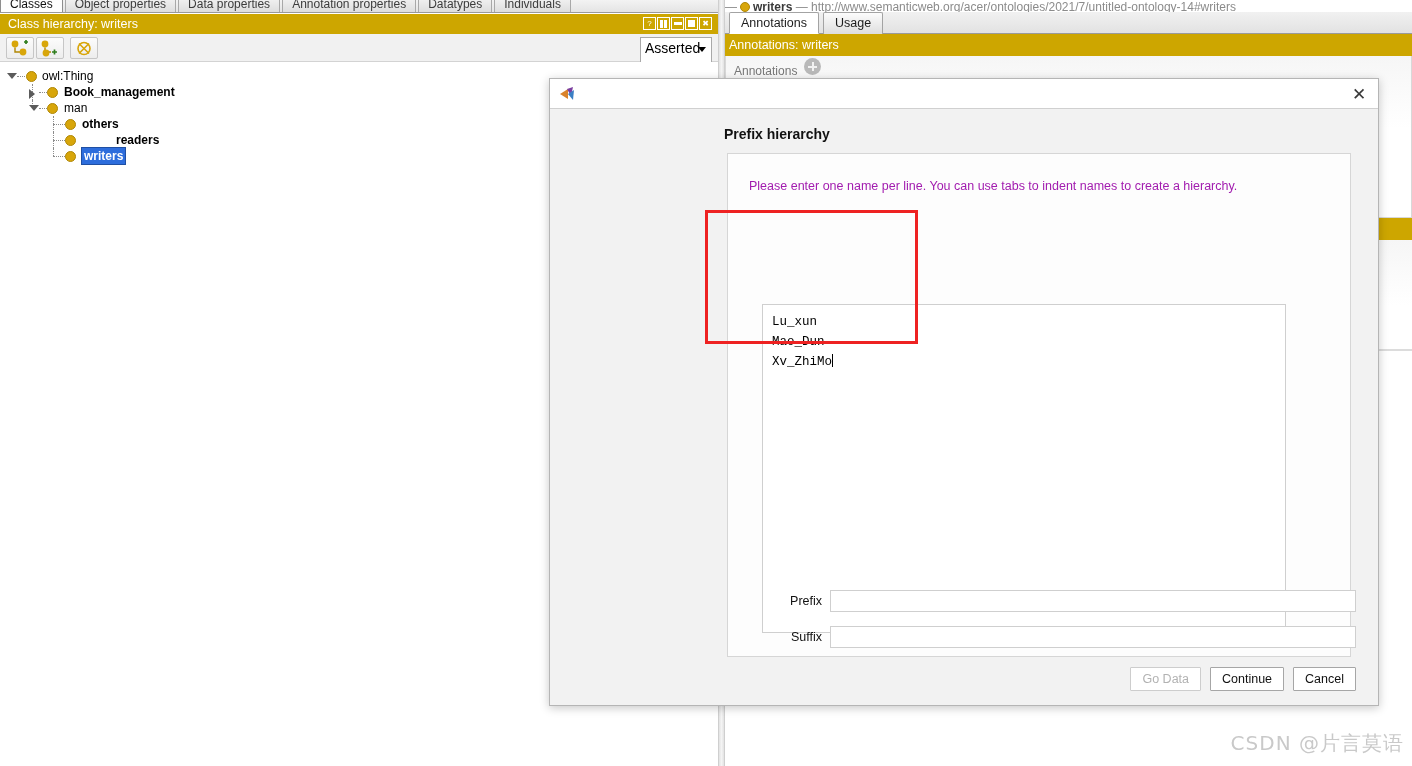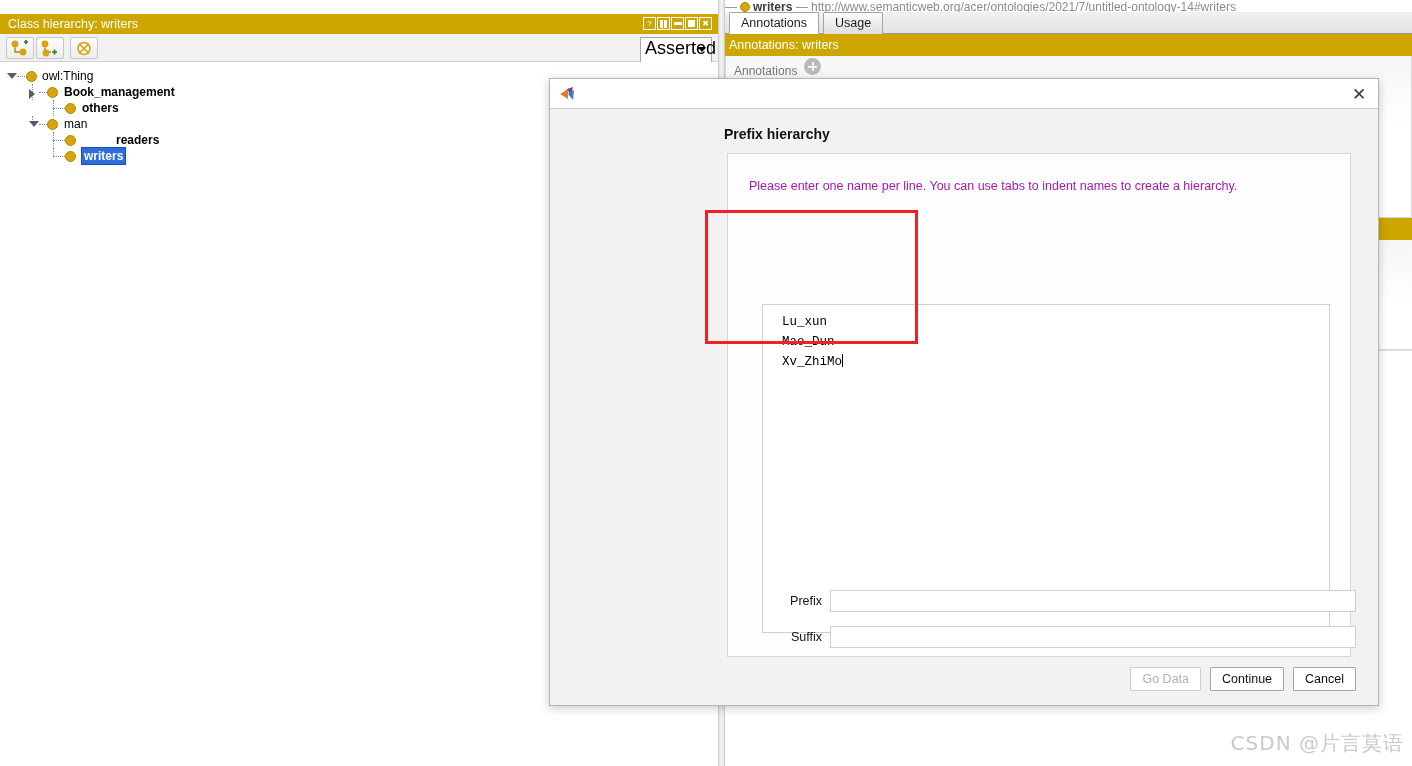--- a/index.html
+++ b/index.html
@@ -65,21 +65,21 @@
   .tool-btn {
     position: absolute; top: 3px; width: 28px; height: 22px;
     background: linear-gradient(#fcfcfc,#ededed);
     border: 1px solid #c6c6c6; border-radius: 2px;
   }
   .tool-btn svg { display:block; margin: 2px auto 0; }
   #asserted-combo {
     position: absolute; right: 6px; top: 3px;
     width: 72px; height: 38px;
     background: #fff; border: 1px solid #a9a9a9;
-    font-size: 18px; line-height: 20px; padding-left: 4px;
+    font-size: 14px; line-height: 20px; padding-left: 4px;
     color: #000;
   }
   #asserted-combo .caret {
     position: absolute; right: 5px; top: 9px;
     width: 0; height: 0;
     border-left: 4px solid transparent; border-right: 4px solid transparent;
     border-top: 5px solid #000;
   }
   #class-tree {
     position: absolute; left: 0; top: 62px; width: 718px; height: 641px;
@@ -233,25 +233,25 @@
     position: absolute; left: 177px; top: 74px;
     width: 624px; height: 504px;
     background: #fdfdfd; border: 1px solid #d6d6d6;
   }
   #instruction {
     position: absolute; left: 21px; top: 25px;
     font-size: 12.5px; color: #a21caf;
   }
   #names-textarea {
     position: absolute; left: 34px; top: 150px;
-    width: 568px; height: 329px;
+    width: 524px; height: 329px;
     background: #ffffff; border: 1px solid #cfcfcf;
     font-family: "Liberation Mono", monospace;
     font-size: 12.5px; color: #000;
-    padding: 7px 0 0 19px;
+    padding: 7px 0 0 9px;
     line-height: 20px;
     overflow: hidden;
   }
   #names-textarea .ln { white-space: pre; position: relative; }
   #caret {
     display: inline-block; width: 1px; height: 13px;
     background: #000; vertical-align: -2px; margin-left: 0px;
   }
   .field-row { position: absolute; left: 0; width: 624px; height: 22px; }
   .field-label {
@@ -290,20 +290,28 @@
     letter-spacing: 1px;
   }
 </style>
 </head>
 <body>
 
 <div id="root">
 
   <div id="left-pane">
 
+    <div id="tabstrip">
+      <div class="tab active"><span>Classes</span></div>
+      <div class="tab"><span>Object properties</span></div>
+      <div class="tab"><span>Data properties</span></div>
+      <div class="tab"><span>Annotation properties</span></div>
+      <div class="tab"><span>Datatypes</span></div>
+      <div class="tab"><span>Individuals</span></div>
+    </div>
 
     <div id="hierarchy-titlebar">
       <span>Class hierarchy: writers</span>
       <div id="hierarchy-title-controls">
         <div class="tb-btn">?</div>
         <div class="tb-btn">
             <i style="width:3px;height:8px;"></i>
             <i style="width:3px;height:8px;margin-left:1px;"></i>
           </div>
         <div class="tb-btn">
@@ -360,34 +368,34 @@
         <span class="vdots" style="left:32px; top:0; height:16px;"></span>
         <span class="twisty closed" style="left:28px;">
             <i></i>
           </span>
         <span class="dots" style="left:39px; top:8px; width:8px;"></span>
         <span class="node-dot" style="left:47px;"></span>
         <span class="node-label bold" style="left:64px;">Book_management</span>
       </div>
 
       <div class="tree-row">
-        <span class="vdots" style="left:53px; top:0; height:16px;"></span>
-        <span class="dots" style="left:53px; top:8px; width:12px;"></span>
-        <span class="node-dot" style="left:65px;"></span>
-        <span class="node-label bold" style="left:82px;">others</span>
-      </div>
-
-      <div class="tree-row">
         <span class="vdots" style="left:32px; top:0; height:8px;"></span>
         <span class="twisty open" style="left:28px;">
             <i></i>
           </span>
         <span class="dots" style="left:39px; top:8px; width:8px;"></span>
         <span class="node-dot" style="left:47px;"></span>
         <span class="node-label" style="left:64px;">man</span>
+      </div>
+
+      <div class="tree-row">
+        <span class="vdots" style="left:53px; top:0; height:16px;"></span>
+        <span class="dots" style="left:53px; top:8px; width:12px;"></span>
+        <span class="node-dot" style="left:65px;"></span>
+        <span class="node-label bold" style="left:82px;">others</span>
       </div>
 
       <div class="tree-row">
         <span class="vdots" style="left:53px; top:0; height:16px;"></span>
         <span class="dots" style="left:53px; top:8px; width:12px;"></span>
         <span class="node-dot" style="left:65px;"></span>
         <span class="node-label bold" style="left:82px;padding-left:34px;">readers</span>
       </div>
 
       <div class="tree-row">

